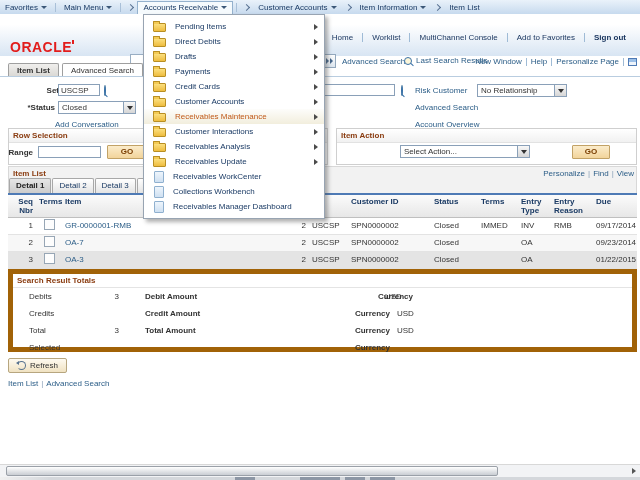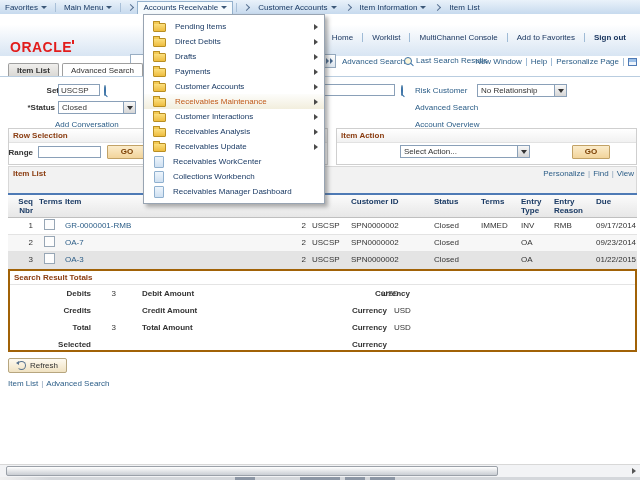--- a/index.html
+++ b/index.html
@@ -91,24 +91,24 @@
   .w-status{width:47px;}
   .w-terms{width:40px;}
   .w-etype{width:33px;}
   .w-ereason{width:42px;}
   .w-due{width:44px;padding:0 1px;}
   .r1{background:#ffffff;} .r2{background:#f7f7f7;} .r3{background:#e4e4e4;}
   .cbox{display:inline-block;width:9px;height:9px;background:#fdfdfd;border:1px solid #97a6b5;
         vertical-align:middle;margin-top:-2px;box-sizing:content-box;}
 
   
-  .totals{left:8px;top:269px;width:629px;height:83px;border:2px solid #a16207;box-sizing:border-box;background:#fff;}
+  .totals{left:8px;top:269px;width:629px;height:83px;border:5px solid #a16207;box-sizing:border-box;background:#fff;}
   .totals-hd{height:13px;line-height:13px;padding-left:4px;font-weight:bold;color:#8a3c10;border-bottom:1px solid #e4e4e4;}
   .t-row{position:absolute;left:0;width:100%;height:15px;line-height:15px;}
-  .t-label{position:absolute;left:3px;width:78px;text-align:right;font-weight:bold;}
+  .t-label{position:absolute;left:16px;width:78px;text-align:left;font-weight:normal;}
   .t-count{position:absolute;left:86px;width:20px;text-align:right;}
   .t-amount{position:absolute;left:132px;font-weight:bold;}
   .t-curlab{position:absolute;left:312px;width:65px;text-align:right;font-weight:bold;}
   .t-curval{position:absolute;left:384px;}
   .t-curlab.g1{left:335px;}
   .t-curval.g1{left:372px;}
 
   
   .btn-refresh{left:8px;top:358px;height:15px;box-sizing:border-box;display:flex;align-items:center;gap:4px;
                padding:0 8px;border:1px solid #b7a67f;background:linear-gradient(#fefaf0,#f0e2c2);border-radius:2px;}
@@ -278,20 +278,26 @@
 <div class="abs grid">
   <div class="grid-head">
     <span class="grid-title">Item List</span>
     <div class="grid-toolbar">
       <span class="lnk">Personalize</span>
       <span class="pipe">|</span>
       <span class="lnk">Find</span>
       <span class="pipe">|</span>
       <span class="lnk">View</span>
     </div>
+    <div class="dtabs">
+      <div class="dtab active">Detail 1</div>
+      <div class="dtab">Detail 2</div>
+      <div class="dtab">Detail 3</div>
+      <div class="dtab">Detail 4</div>
+    </div>
   </div>
   <div class="thead">
     <div class="c w-seq wrap">Seq Nbr</div>
     <div class="c w-sel">Terms</div>
     <div class="c w-item">Item</div>
     <div class="c w-cnt"></div>
     <div class="c w-unit"></div>
     <div class="c w-cust">Customer ID</div>
     <div class="c w-status">Status</div>
     <div class="c w-terms">Terms</div>
@@ -413,20 +419,25 @@
     <span class="mlabel">Drafts</span>
     <span class="marrow"></span>
   </div>
   <div class="menu-item">
     <span class="icon-folder"></span>
     <span class="mlabel">Payments</span>
     <span class="marrow"></span>
   </div>
   <div class="menu-item">
     <span class="icon-folder"></span>
+    <span class="mlabel">Credit Cards</span>
+    <span class="marrow"></span>
+  </div>
+  <div class="menu-item">
+    <span class="icon-folder"></span>
     <span class="mlabel">Customer Accounts</span>
     <span class="marrow"></span>
   </div>
   <div class="menu-item hl">
     <span class="icon-folder"></span>
     <span class="mlabel">Receivables Maintenance</span>
     <span class="marrow"></span>
   </div>
   <div class="menu-item">
     <span class="icon-folder"></span>

